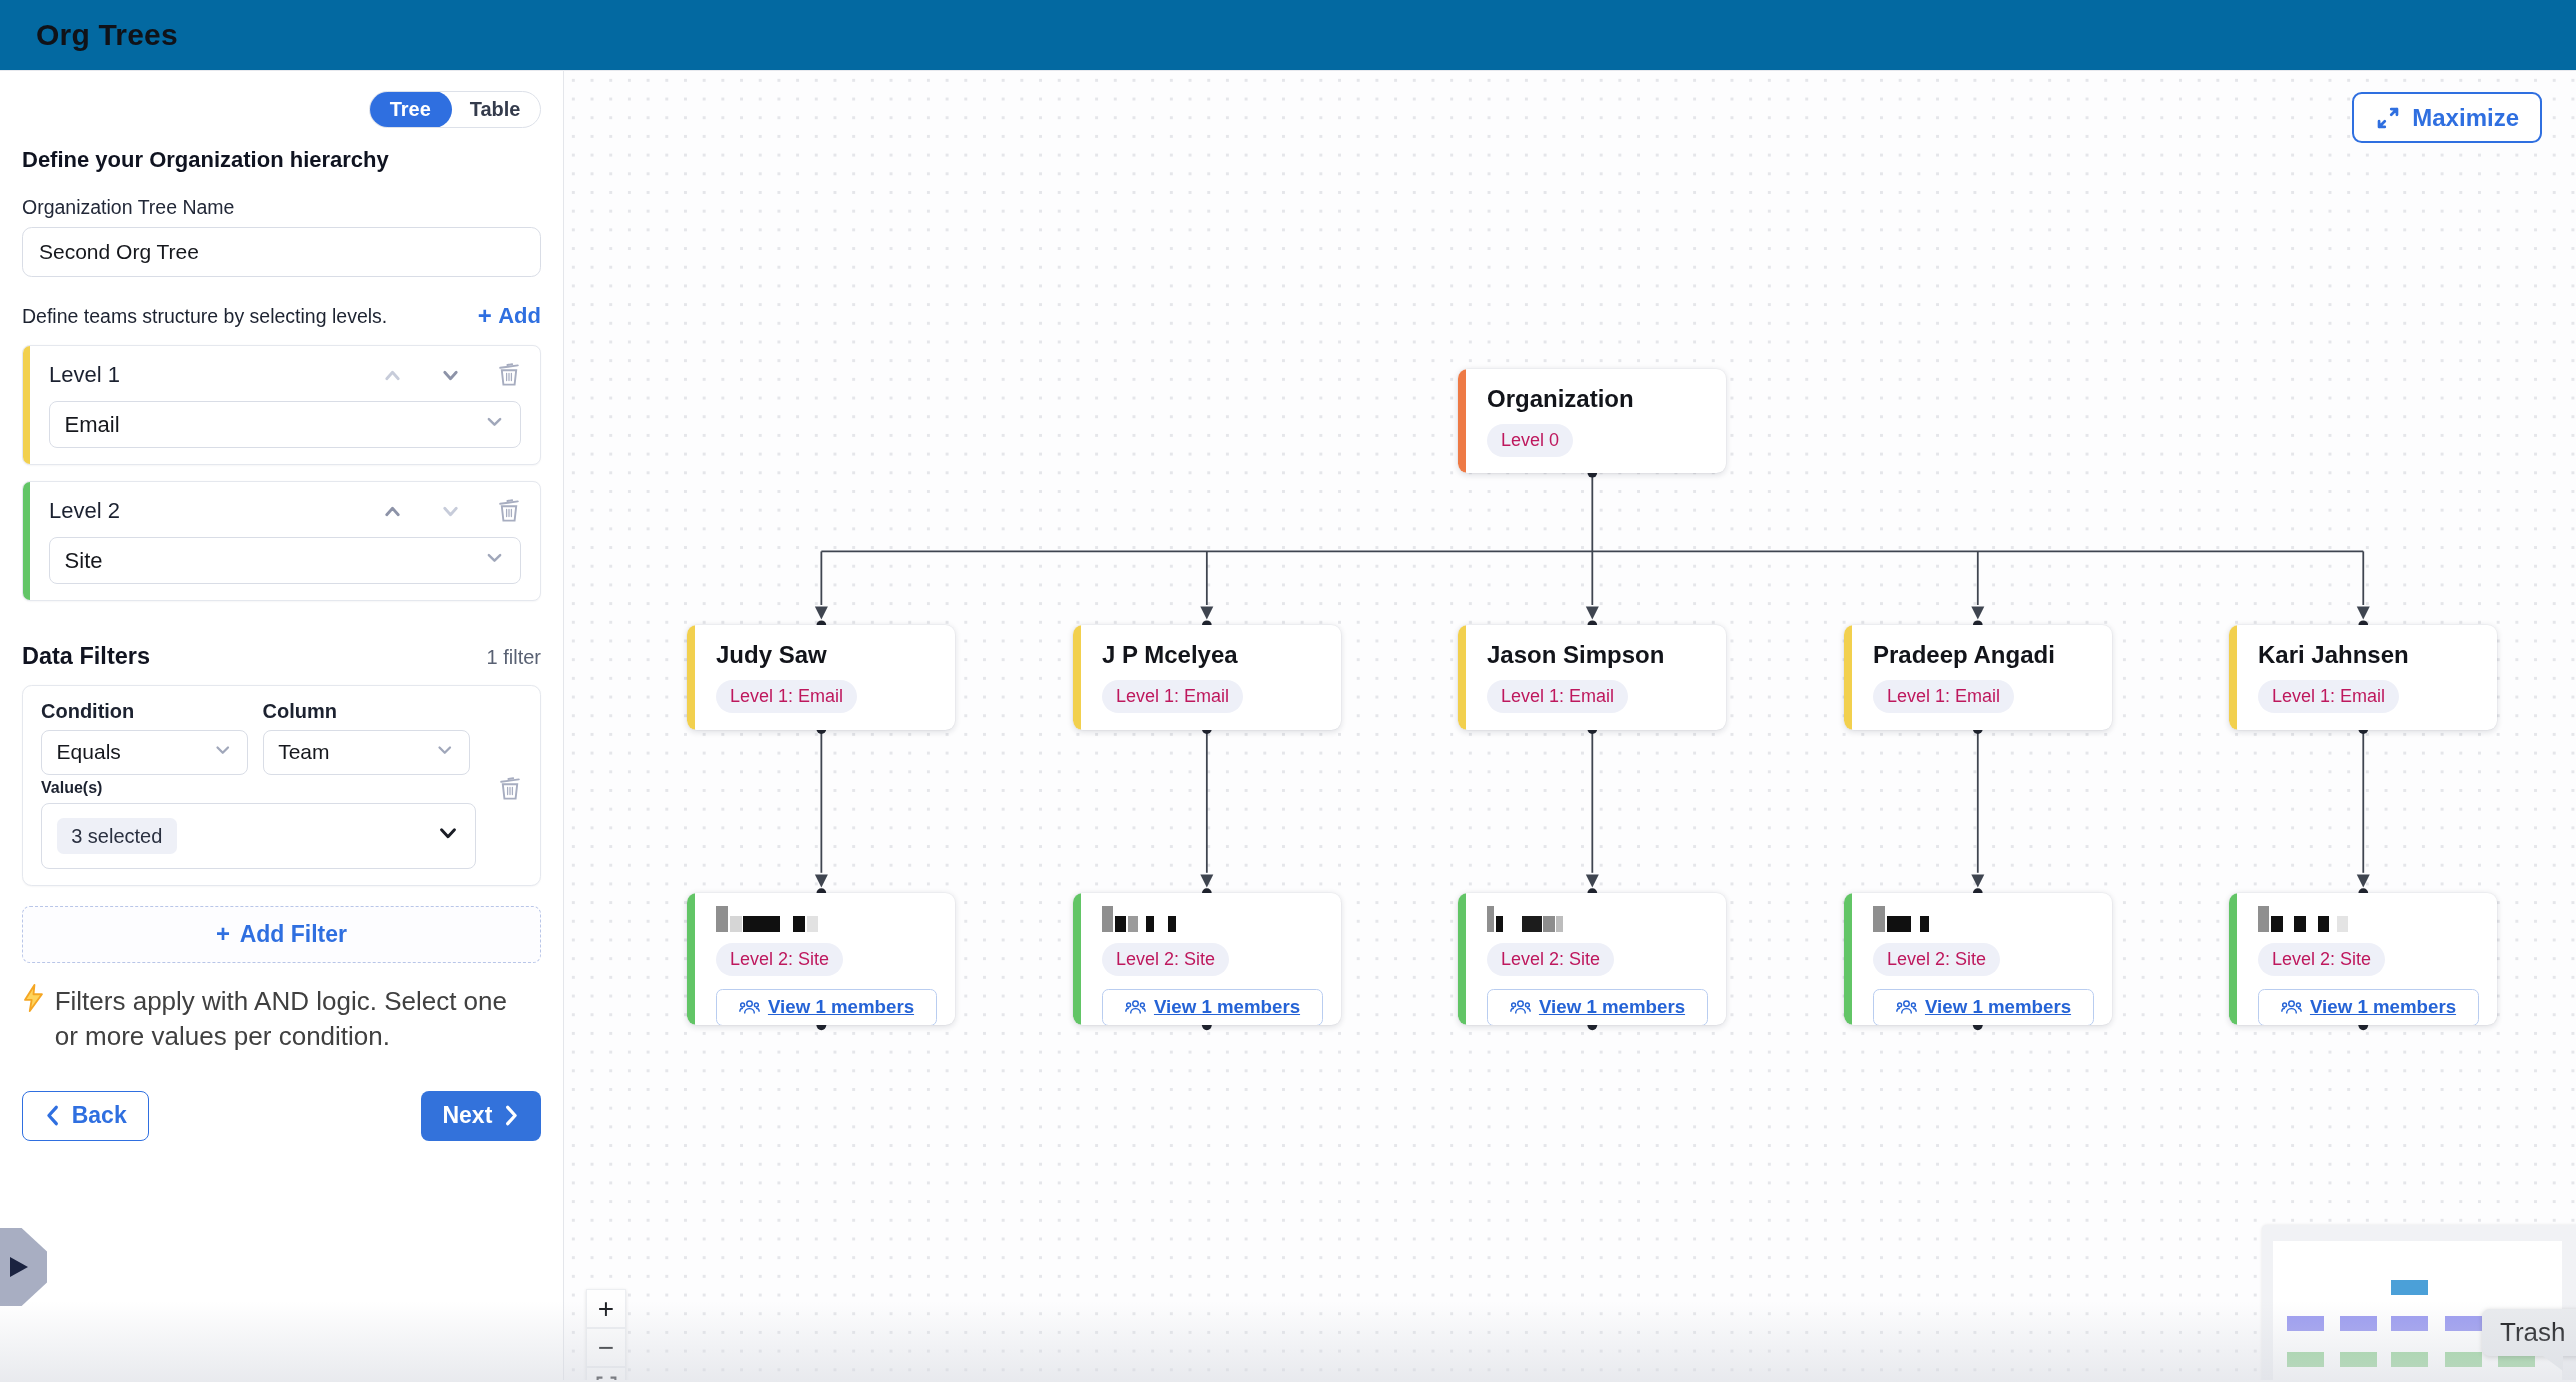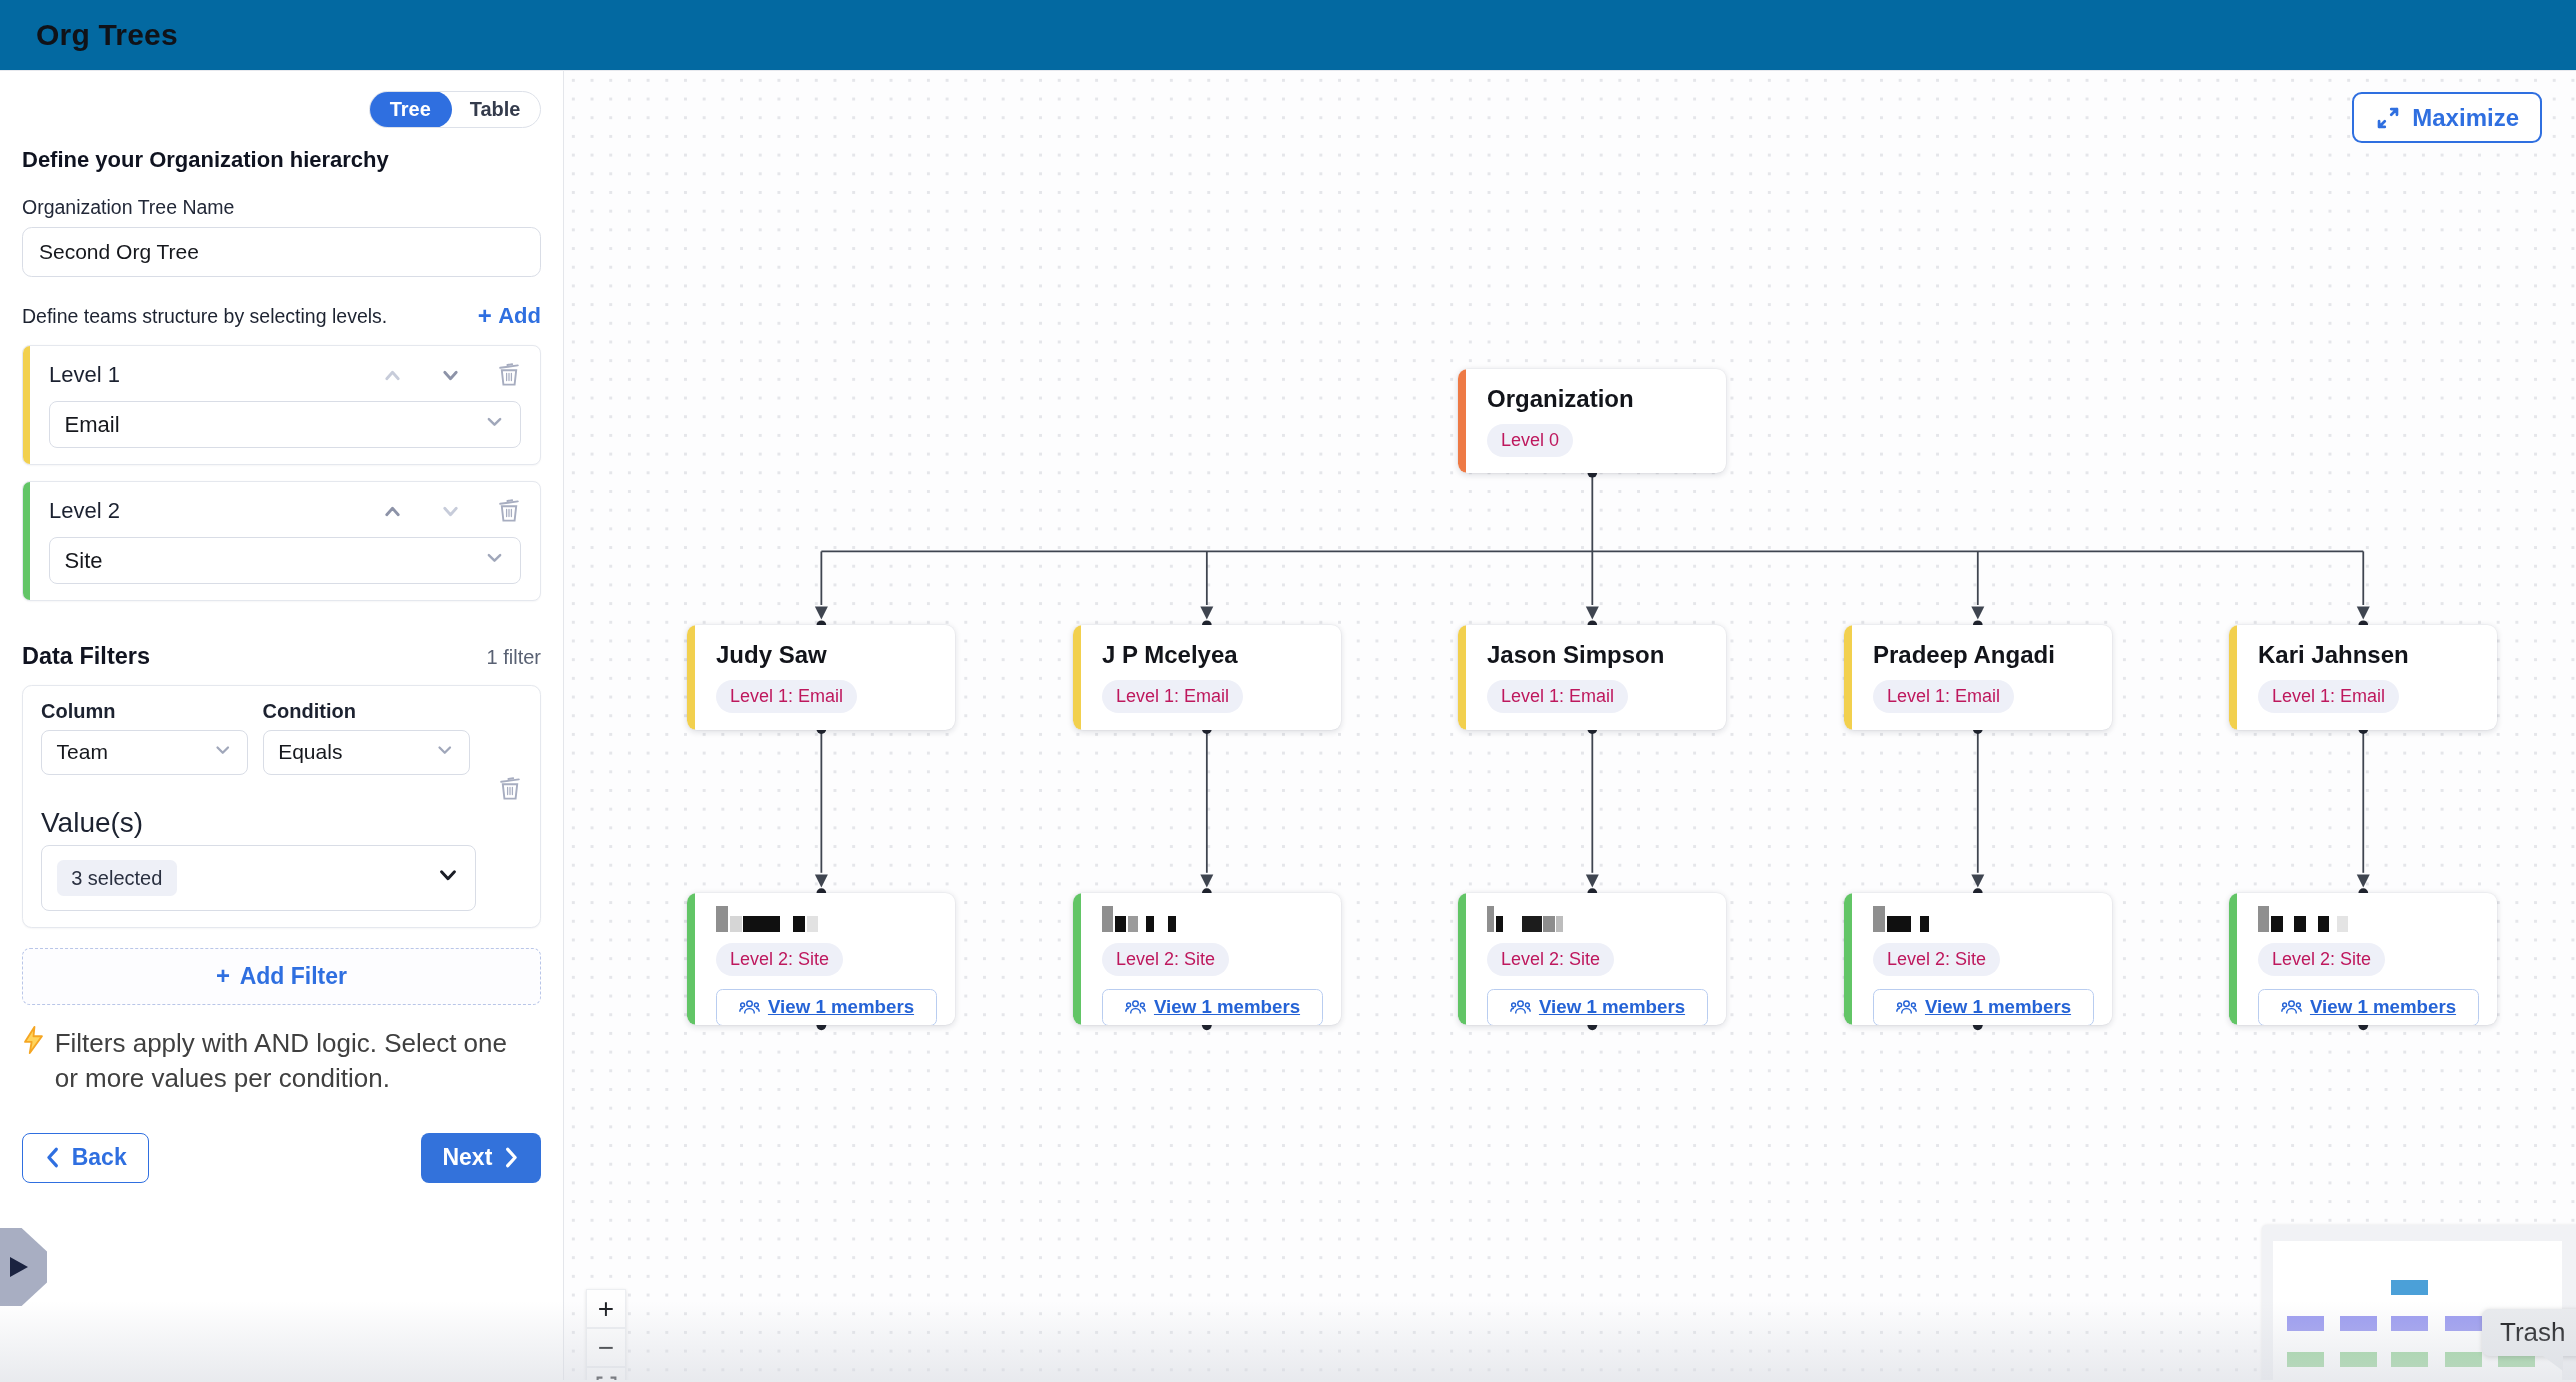--- a/index.html
+++ b/index.html
@@ -67,21 +67,21 @@
 
   .filter-card {
     margin-top: 14.6px; border: 0.8px solid #e5e8ee; border-radius: 9.7px; background: #fff;
     padding: 14.6px 18px 16px 18px; position: relative; box-shadow: 0 0.8px 1.6px rgba(25,30,50,.04);
   }
   .filter-grid { display: flex; gap: 14.6px; }
   .filter-col { width: 207px; }
   .filter-col-label { font-size: 20px; font-weight: 700; color: #1c2230; }
   .filter-select { margin-top: 6.5px; height: 45px; font-size: 21px; }
   .filter-trash { position: absolute; right: 18px; top: 91px; }
-  .values-label { margin-top: 32px; font-size: 28px; font-weight: 400; color: #1c2230; }
+  .values-label { margin-top: 4px; font-size: 16px; font-weight: 700; color: #1c2230; }
   .values-select { margin-top: 6.5px; width: 435px; height: 66px; }
   .sel-pill { background: #eef0f7; border-radius: 6.5px; padding: 6.5px 14.6px; font-size: 20px; color: #2a3040; }
 
   .add-filter-btn {
     margin-top: 19.5px; height: 57px; border: 1.6px dashed #b9c6e8; border-radius: 8px;
     display: flex; align-items: center; justify-content: center; gap: 9.7px;
     color: #2f6fe0; font-size: 23px; font-weight: 700; background: #fdfdff; cursor: pointer;
   }
   .note-row { margin-top: 21px; display: flex; gap: 9.7px; align-items: flex-start; padding-right: 24px; }
   .note-text { font-size: 26px; line-height: 1.35; color: #404040; }
@@ -284,34 +284,34 @@
 
     
     <div class="filters-head">
       <div class="filters-title">Data Filters</div>
       <div class="filters-count">1 filter</div>
     </div>
 
     <div class="filter-card">
       <div class="filter-grid">
         <div class="filter-col">
-          <div class="filter-col-label">Column</div>
+          <div class="filter-col-label">Condition</div>
           <div class="select-box filter-select">
-            <span>Team</span>
+            <span>Equals</span>
             <span class="chev">
               <svg width="19.5" height="19.5" viewBox="0 0 26 26">
                   <polyline points="6,10 13,17 20,10" fill="none" stroke="#a0a7ba" stroke-width="3" stroke-linecap="round" stroke-linejoin="round"></polyline>
                 </svg>
             </span>
           </div>
         </div>
         <div class="filter-col">
-          <div class="filter-col-label">Condition</div>
+          <div class="filter-col-label">Column</div>
           <div class="select-box filter-select">
-            <span>Equals</span>
+            <span>Team</span>
             <span class="chev">
               <svg width="19.5" height="19.5" viewBox="0 0 26 26">
                   <polyline points="6,10 13,17 20,10" fill="none" stroke="#a0a7ba" stroke-width="3" stroke-linecap="round" stroke-linejoin="round"></polyline>
                 </svg>
             </span>
           </div>
         </div>
       </div>
       <span class="icon-btn filter-trash">
         <svg width="24" height="26" viewBox="0 0 30 32">

